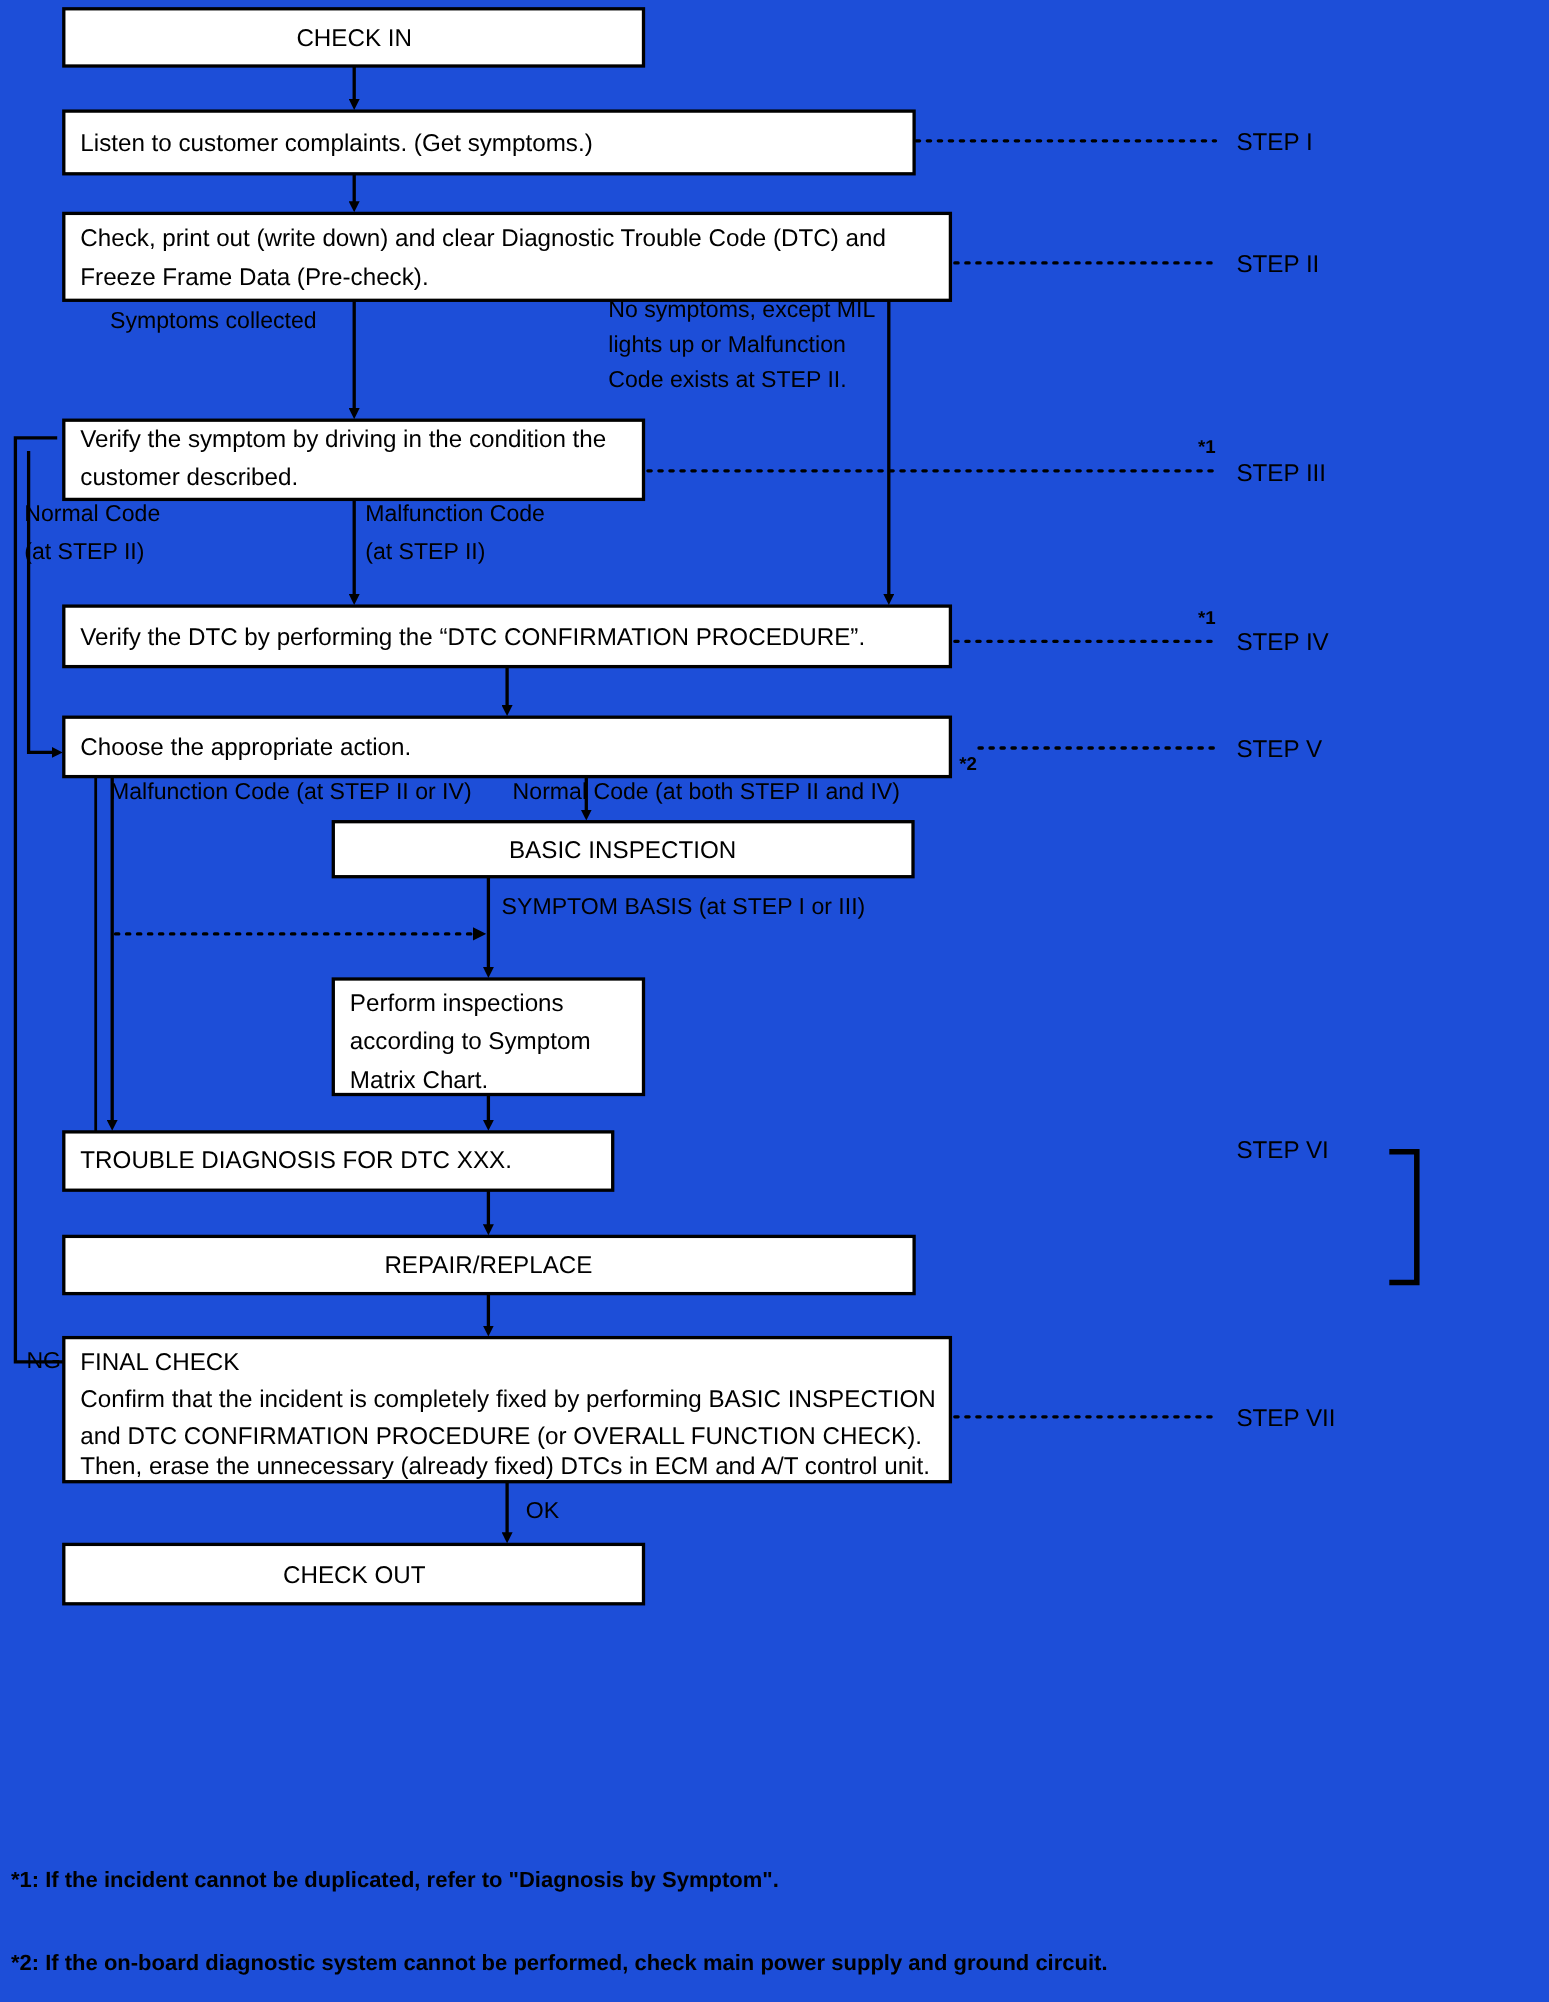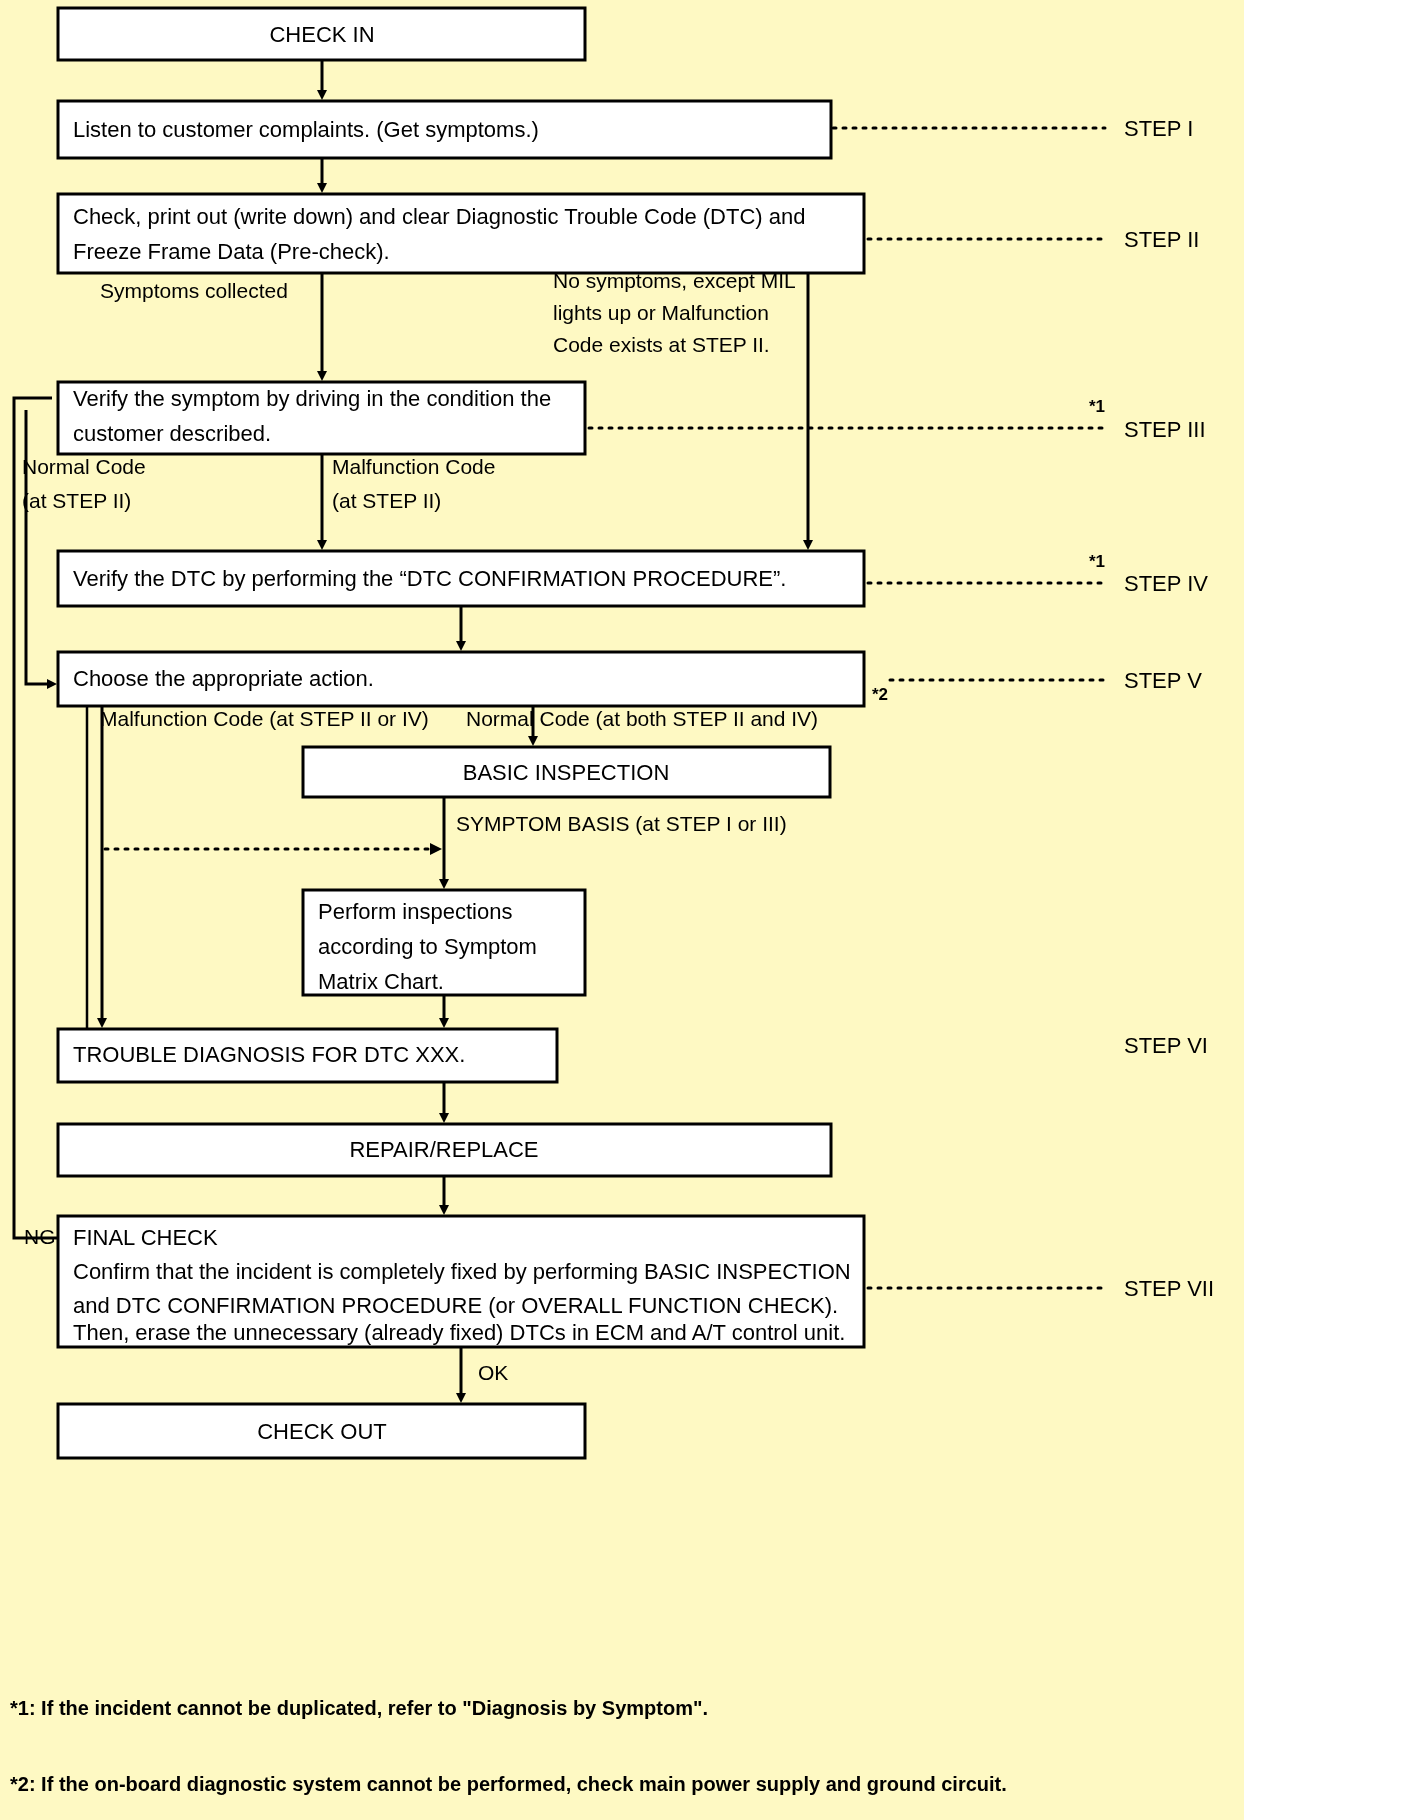--- a/index.html
+++ b/index.html
@@ -6,23 +6,23 @@
     margin: 0;
     padding: 0;
     background: #ffffff;
   }
   body {
     font-family: "Liberation Sans", sans-serif;
     color: #000000;
   }
   #page {
     position: relative;
-    width: 1244px;
+    width: 1408px;
     height: 1820px;
-    background: #fef9c3;
+    background: #1d4ed8;
     overflow: hidden;
   }
   svg.flow {
     position: absolute;
     left: 0;
     top: 0;
     width: 1408px;
     height: 1820px;
   }
   .bx { fill: #ffffff; stroke: #000000; stroke-width: 3; }

